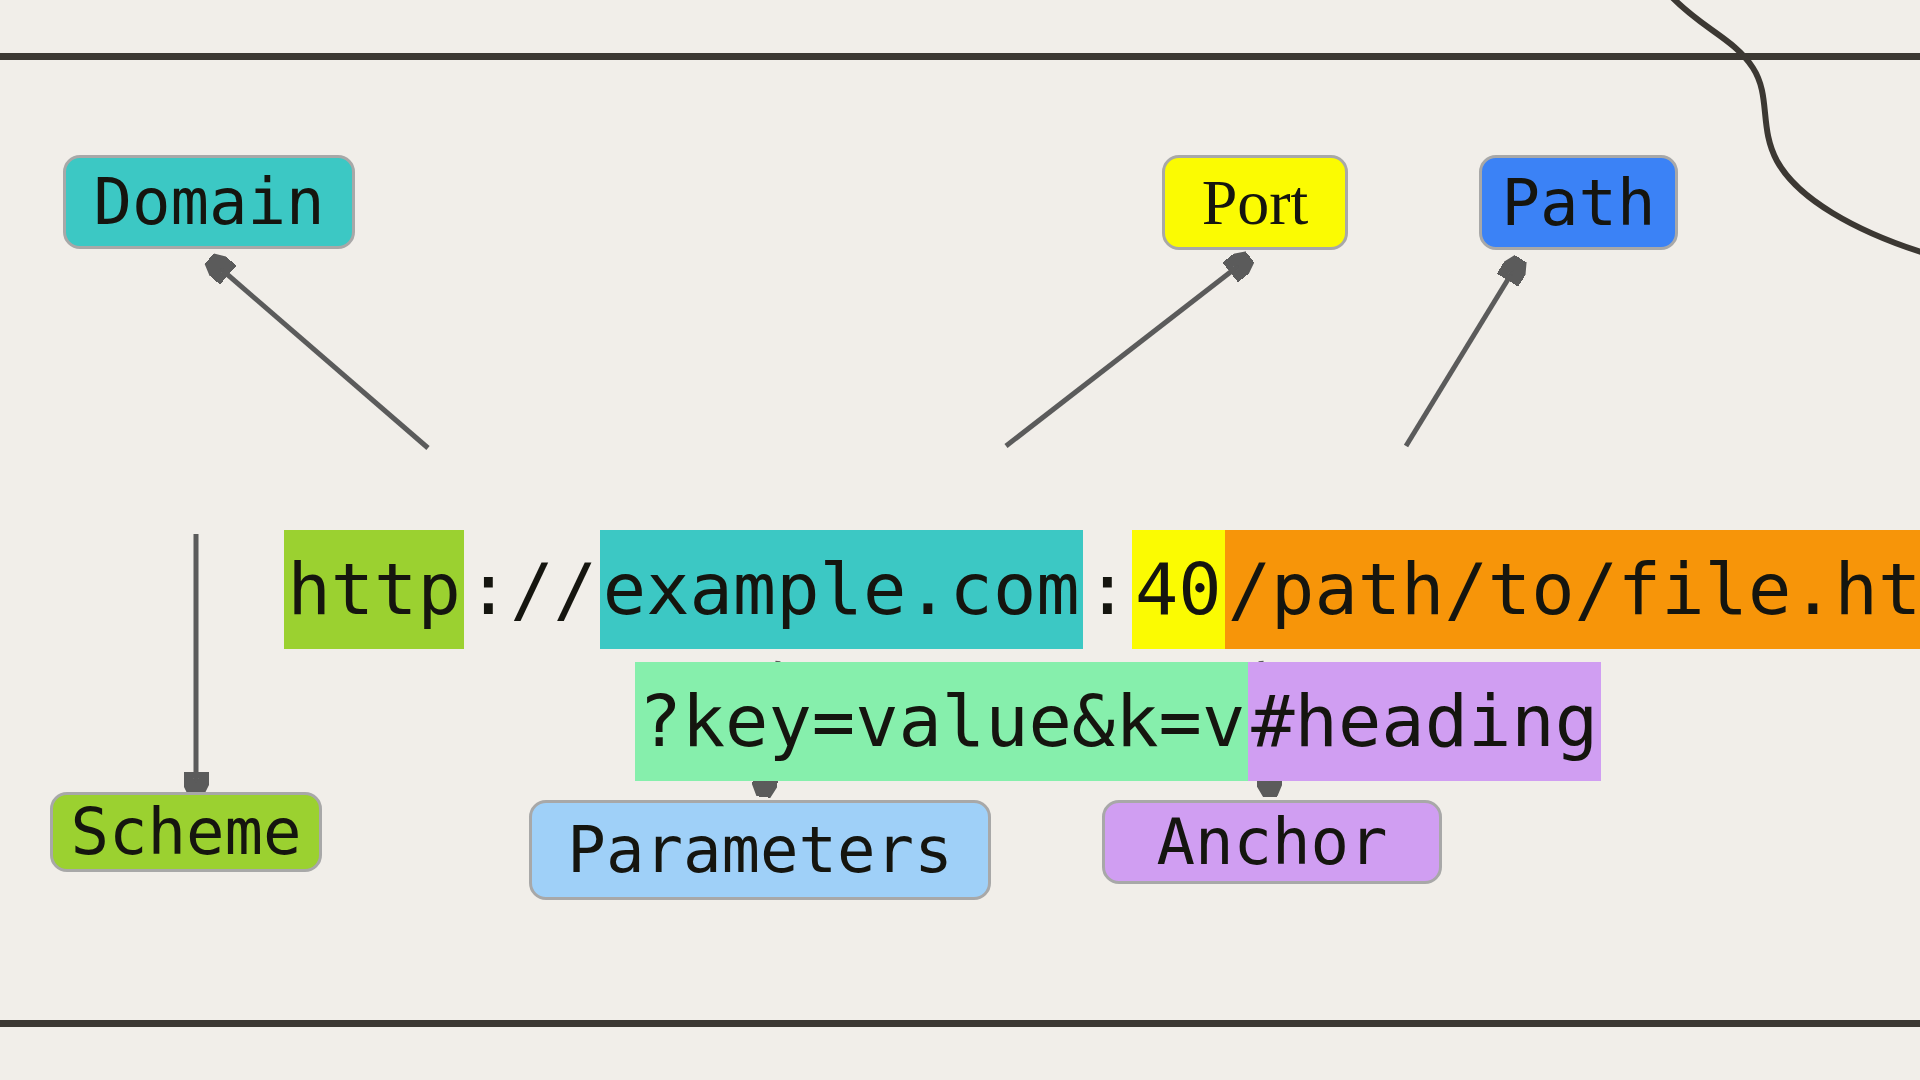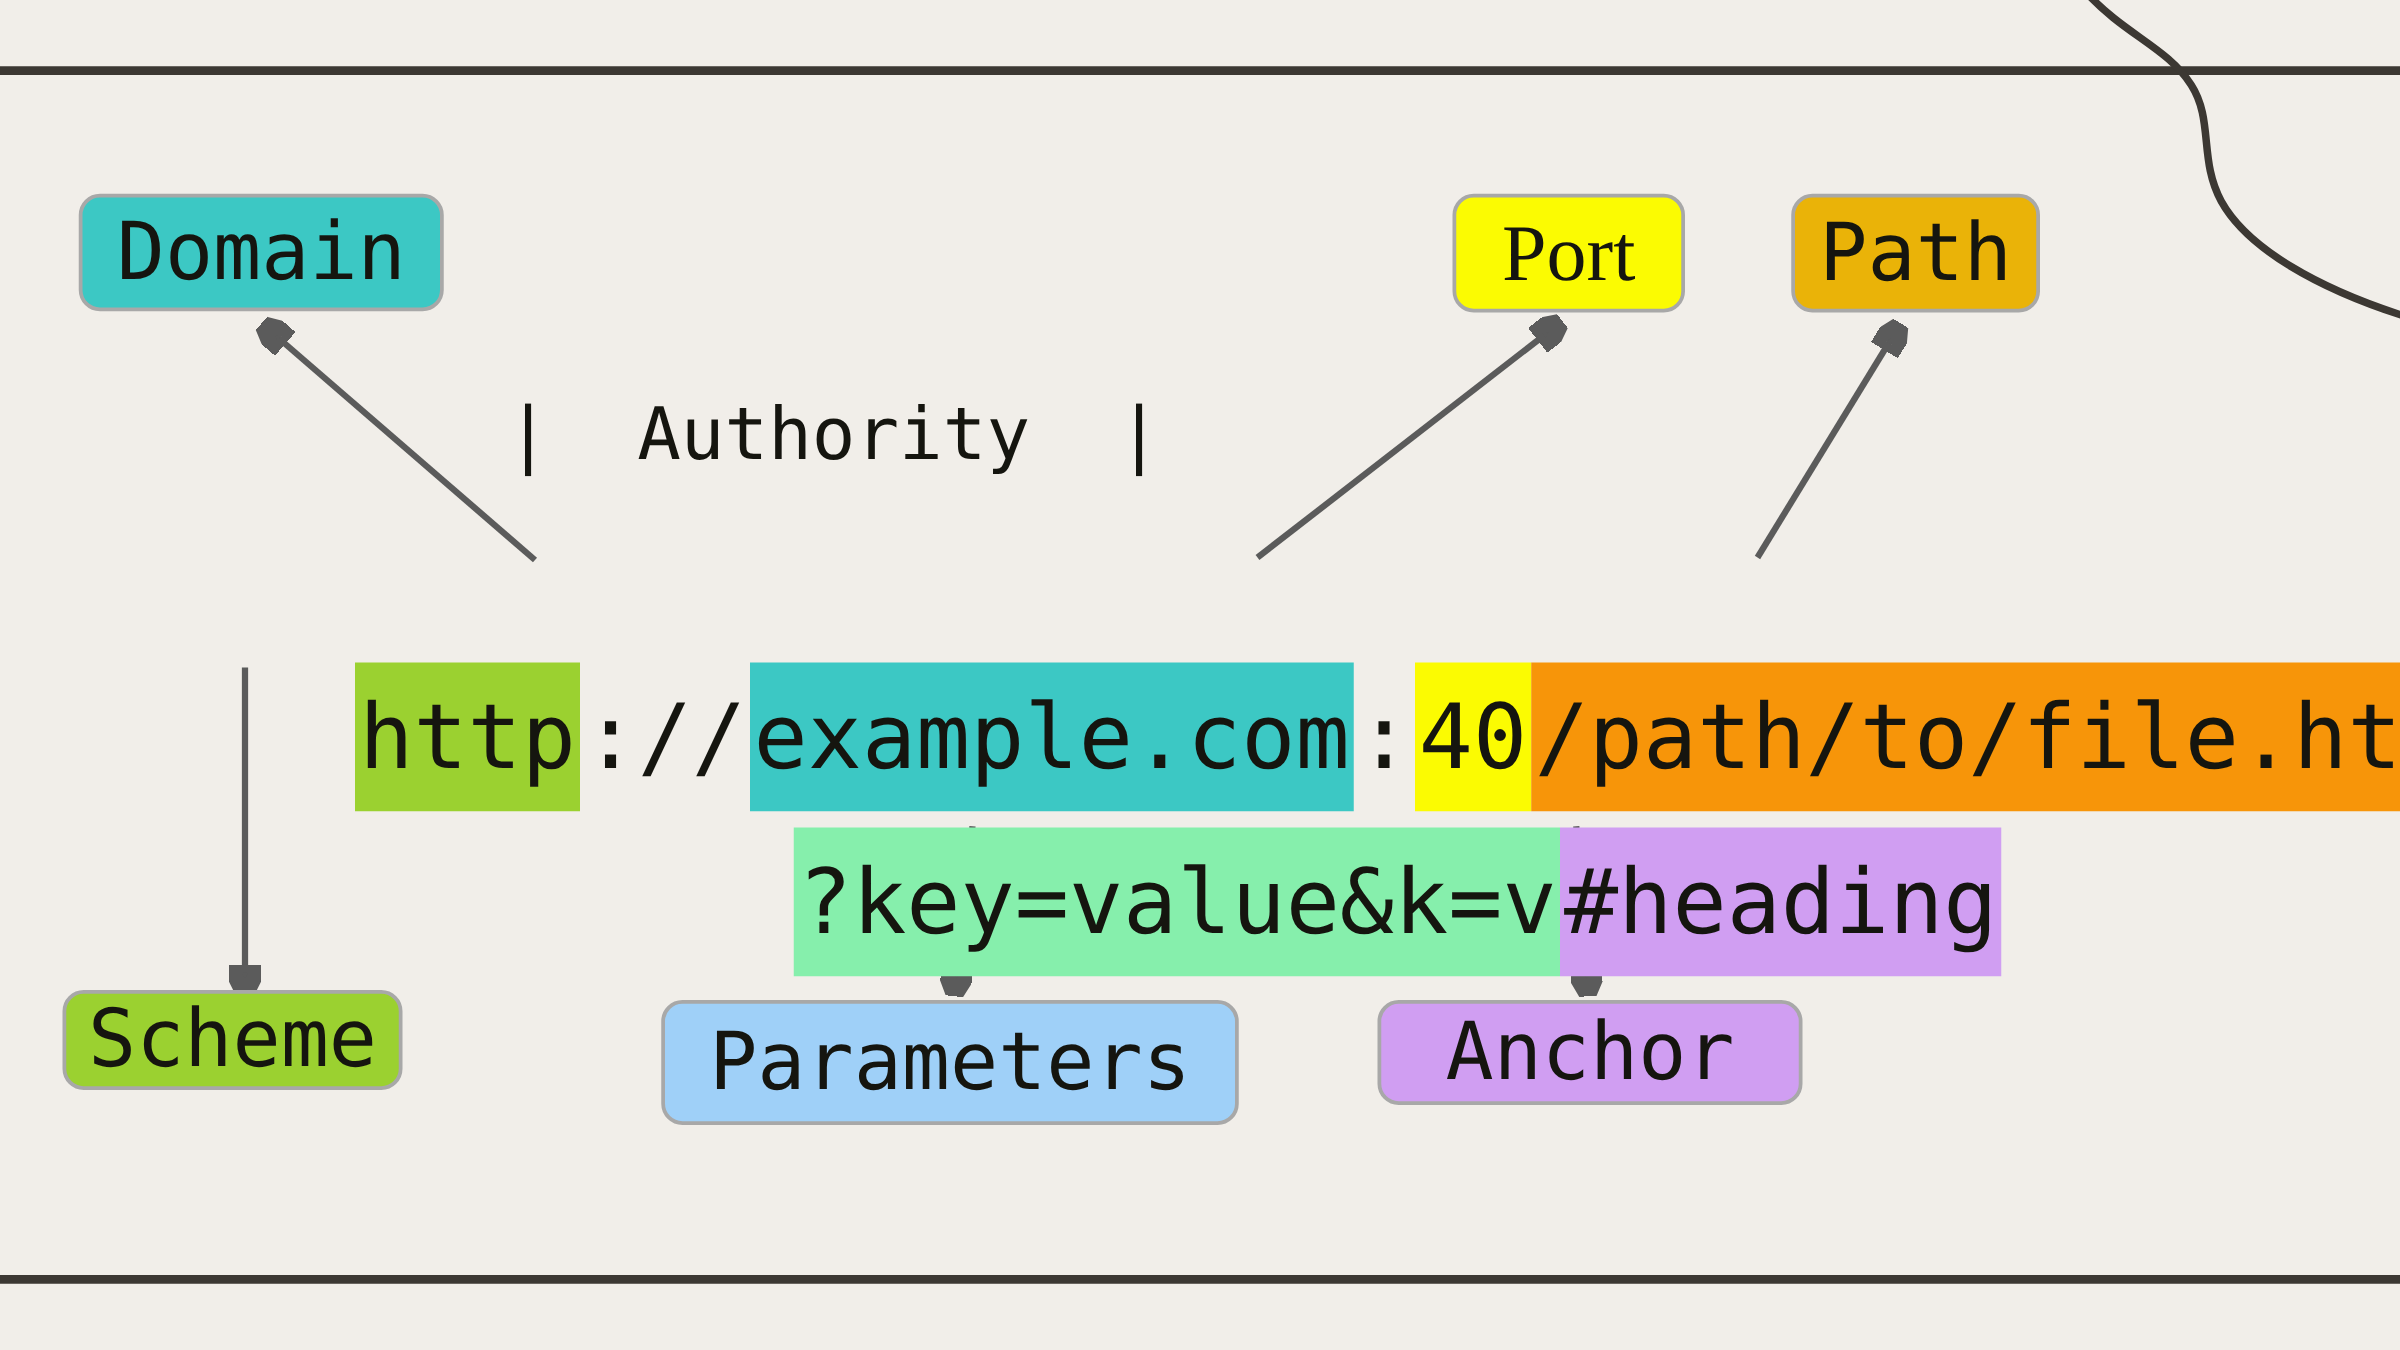--- a/index.html
+++ b/index.html
@@ -68,36 +68,33 @@
     <line x1="778" y1="661" x2="764" y2="792" marker-end="url(#ah)"></line>
     <line x1="1261" y1="661" x2="1270" y2="792" marker-end="url(#ah)"></line>
   </svg>
 
   <div class="label-box box-domain" style="background: rgb(60, 200, 196);">
     <span>Domain</span>
   </div>
   <div class="label-box box-port" style="background: rgb(251, 251, 2); font-family: Liberation Serif, serif;">
     <span>Port</span>
   </div>
-  <div class="label-box box-path" style="background: #eab308;">
+  <div class="label-box box-path" style="background: #3b82f6; margin-left: 46px;">
     <span>Path</span>
   </div>
   <div class="label-box box-scheme" style="background: rgb(155, 209, 48);">
     <span>Scheme</span>
   </div>
   <div class="label-box box-parameters" style="background: rgb(159, 208, 248);">
     <span>Parameters</span>
   </div>
   <div class="label-box box-anchor" style="background: rgb(208, 158, 242);">
     <span>Anchor</span>
   </div>
 
-  <div class="authority">
-    <span>|  Authority  |</span>
-  </div>
 
   <div class="url-line url-line-1">
     <span class="seg" style="background: rgb(155, 209, 48);">http</span><span class="seg">://</span><span class="seg" style="background: rgb(60, 200, 196);">example.com</span><span class="seg">:</span><span class="seg" style="background: rgb(251, 251, 2);">40</span><span class="seg" style="background: rgb(247, 149, 9);">/path/to/file.html</span>
   </div>
 
   <div class="url-line url-line-2">
     <span class="seg" style="background: #86efac;">?key=value&amp;k=v</span><span class="seg" style="background: rgb(208, 158, 242);">#heading</span>
   </div>
 
 </div>

